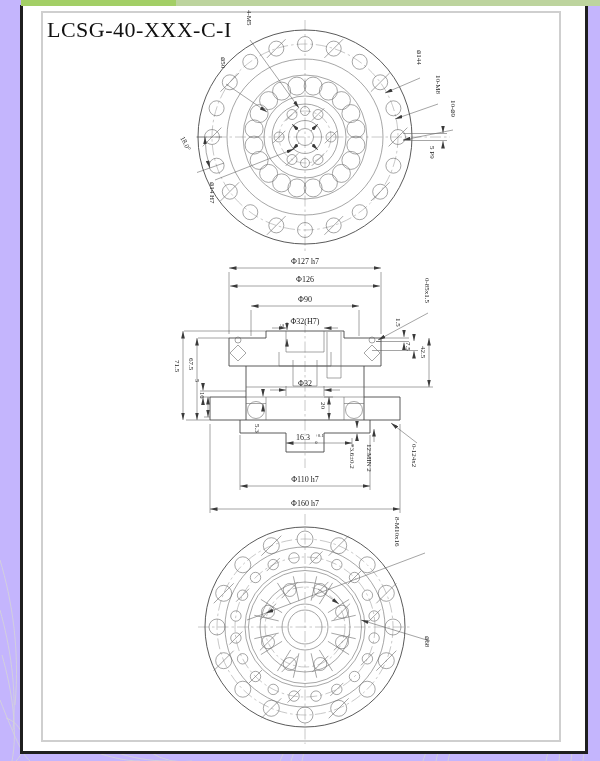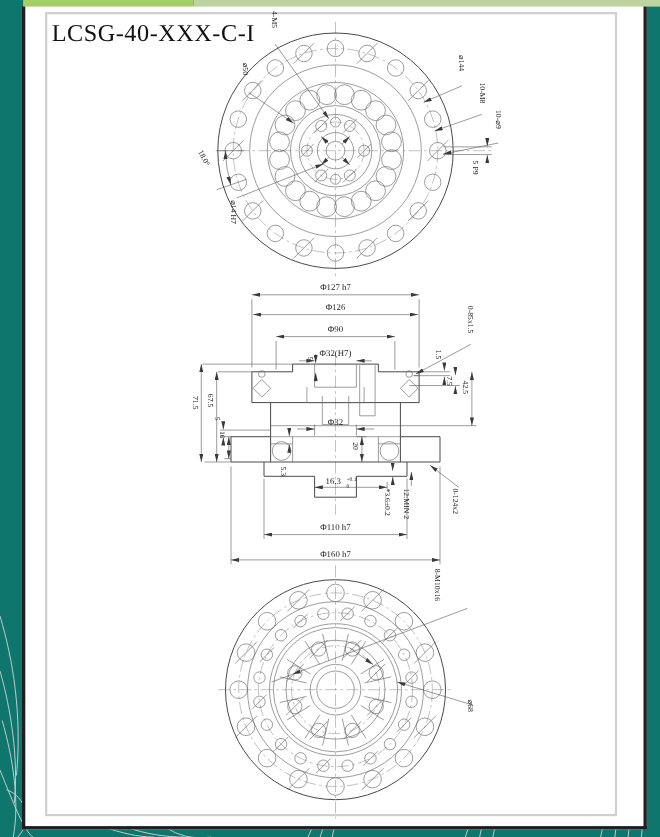--- a/index.html
+++ b/index.html
@@ -1,16 +1,16 @@
 <!DOCTYPE html>
 <html><head>
 <meta charset="utf-8">
 <style>
   html,body{margin:0;padding:0;background:#fff}
-  .screen{position:relative;width:600px;height:761px;background:#0f766e;overflow:hidden;
+  .screen{position:relative;width:600px;height:761px;background:#c4b5fd;overflow:hidden;
           font-family:"Liberation Sans",sans-serif}
   .decor{position:absolute;left:0;top:0;z-index:0}
   .decor path{stroke:#d5d5d5;stroke-width:.8;fill:none}
   .frame{position:absolute;left:20px;top:5px;width:568px;height:749px;background:#fff;
          border-left:3px solid #1f1f1f;border-right:3px solid #1f1f1f;border-bottom:3px solid #1f1f1f;
          box-sizing:border-box;z-index:1}
   .topbar{position:absolute;left:21px;top:0;width:579px;height:6px;z-index:3;display:flex}
   .topbar .seg1{width:155px;height:100%}
   .topbar .seg2{flex:1;height:100%}
   .sheet{position:absolute;left:18px;top:6px;width:520px;height:731px;

